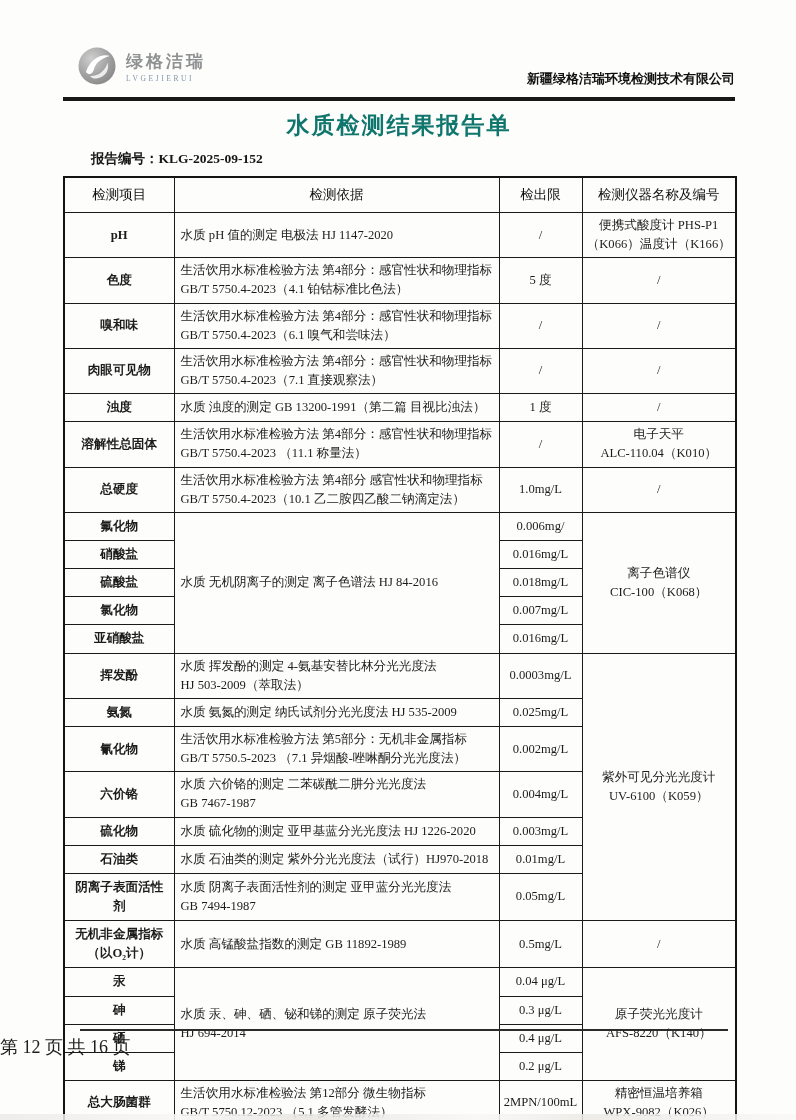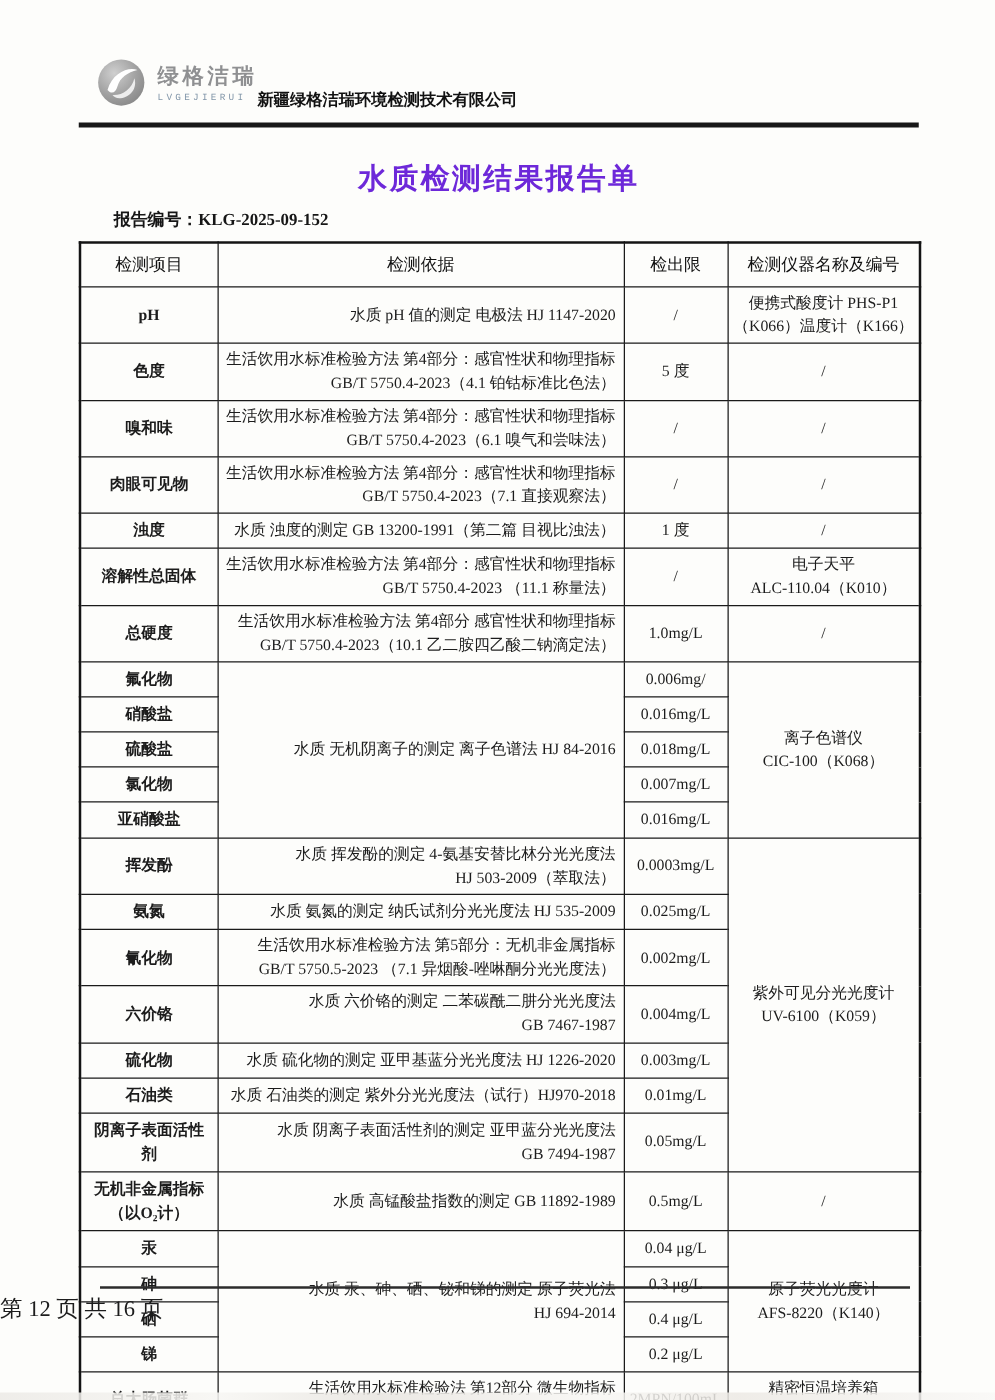--- a/index.html
+++ b/index.html
@@ -7,41 +7,41 @@
     position:relative;
     width:796px;height:1120px;
     background:#fdfdfb;
     font-family:"Liberation Serif","DejaVu Serif",serif;
     color:#1b1b1b;
     overflow:hidden;
     box-sizing:border-box;
   }
   .content{position:absolute;left:63px;top:0;width:672px;}
   
-  .hdr{display:flex;align-items:flex-end;padding-top:46px;font-family:Liberation Mono, monospace;}
+  .hdr{display:flex;justify-content:space-between;align-items:flex-end;padding-top:46px;}
   .logo{display:flex;align-items:center;gap:7px;margin-left:14px;}
   .logo-txt .cn{font-size:17px;font-weight:bold;color:#8f9092;letter-spacing:3px;line-height:1.1;}
   .logo-txt .en{font-size:7.5px;color:#8296a9;letter-spacing:2.6px;margin-top:2px;}
   .company{font-size:13px;font-weight:bold;color:#111;padding-bottom:2px;}
   .rule{height:4px;background:#181818;margin-top:7px;}
   
-  .title{margin-top:25px;text-align:center;font-size:23px;font-weight:bold;letter-spacing:2px;color:#6d28d9;}
+  .title{margin-top:9px;text-align:center;font-size:23px;font-weight:bold;letter-spacing:2px;color:#0f766e;}
   .repno{margin-top:9px;margin-left:28px;font-size:13.5px;font-weight:600;color:#161616;}
   
   table.report{border-collapse:collapse;table-layout:fixed;width:672px;margin-top:8px;border:2px solid #141414;}
   table.report th,table.report td{
     border:1px solid #1a1a1a;
     white-space:pre-line;
     vertical-align:middle;
     overflow:hidden;
   }
   table.report th{font-size:13.5px;font-weight:normal;text-align:center;padding:8px 2px;color:#101010;}
   table.report td{font-size:12.6px;line-height:1.52;color:#1c1c1c;}
   td.col-item{font-weight:bold;text-align:center;font-size:12.8px;padding:4px 4px;}
-  td.col-dep{text-align:right;font-size:12.2px;padding:3px 6px;}
+  td.col-dep{text-align:left;font-size:12.2px;padding:3px 6px;}
   td.col-limit{text-align:center;padding:3px 2px;}
   td.col-instr{text-align:center;padding:3px 3px;}
   
   .footer-line{position:absolute;left:80px;top:1029px;width:648px;border-top:2px solid #2c2c2c;}
   .footer-text{position:absolute;left:0;top:1035px;width:796px;text-align:left;font-size:18px;color:#1d1d1d;}
   .scan-edge{position:absolute;left:0;bottom:0;width:796px;height:6px;
     background:linear-gradient(90deg,#eceae6 0%,#f7f6f3 22%,#e8e5e0 38%,#f8f7f4 60%,#ece9e4 74%,#f9f8f6 100%);
     opacity:.85;}
 </style>
 </head>

